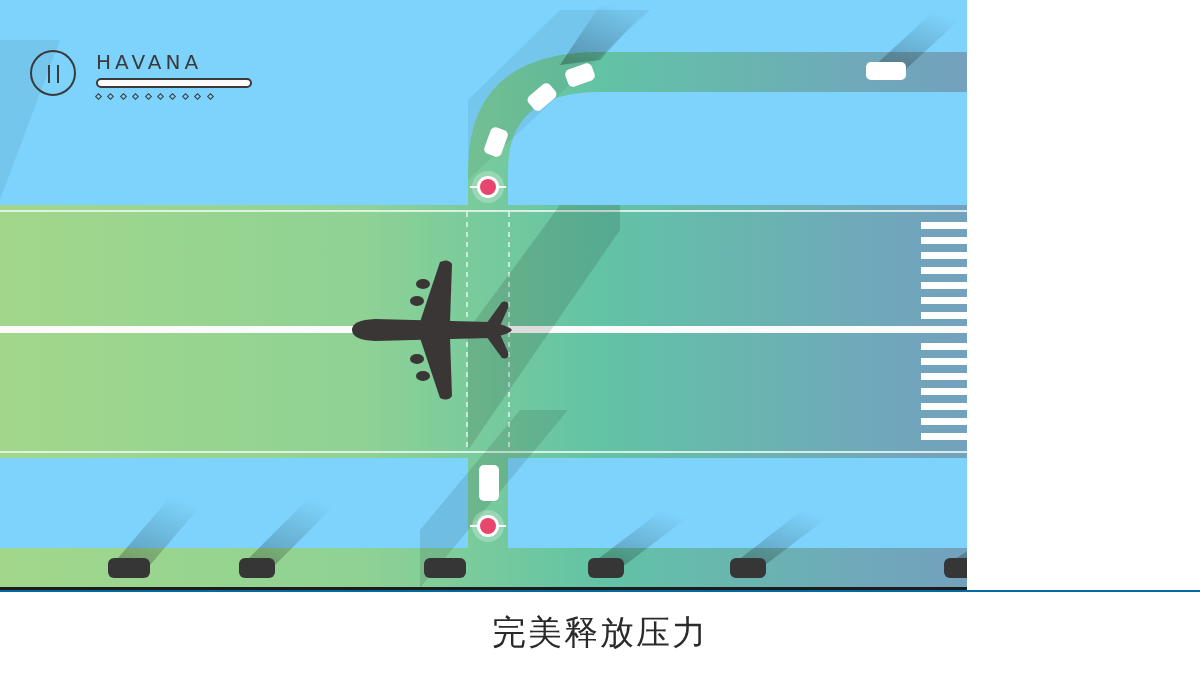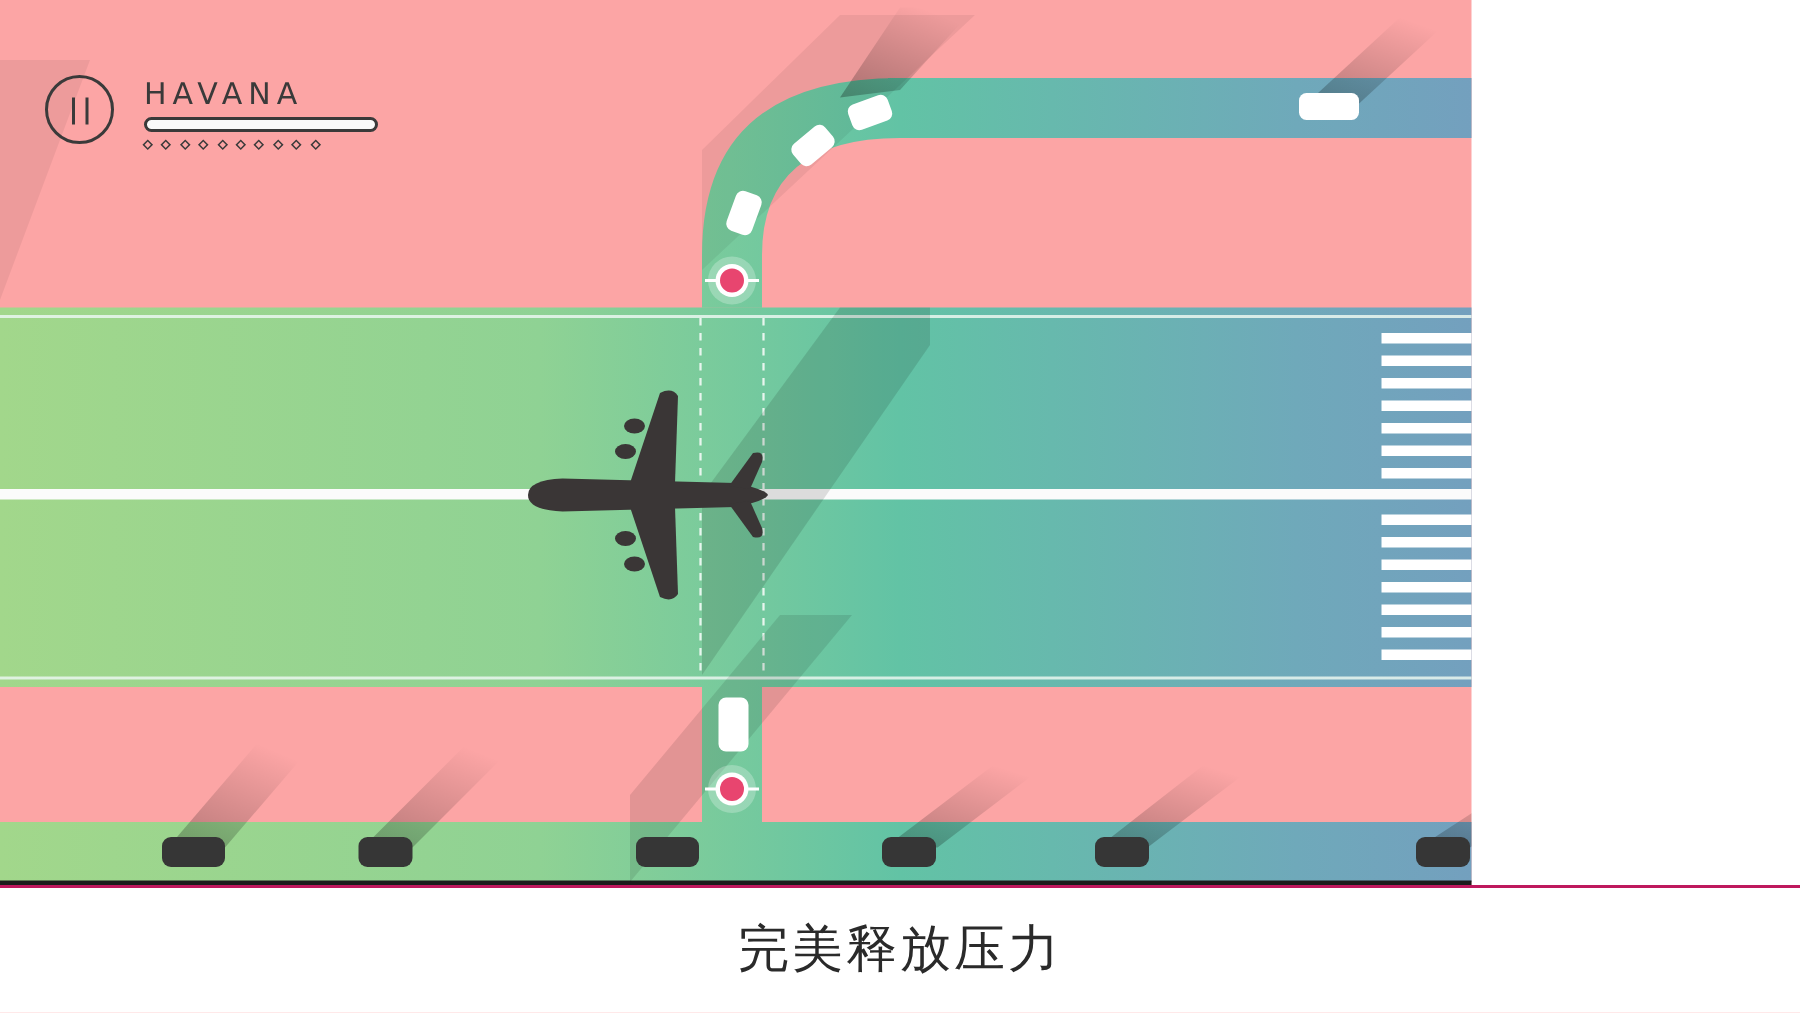--- a/index.html
+++ b/index.html
@@ -1,19 +1,19 @@
 <!DOCTYPE html>
 <html><head>
 <meta charset="utf-8">
 <style>
   html, body { margin: 0; padding: 0; }
   body { width: 1200px; height: 675px; overflow: hidden; background: #ffffff; font-family: "DejaVu Sans", sans-serif; }
-  #stage { position: relative; width: 967px; height: 590px; background: #fca5a5; overflow: hidden; padding-left: 14px; }
+  #stage { position: relative; width: 967px; height: 590px; background: #7dd3fc; overflow: hidden; }
   .layer { position: absolute; left: 0; top: 0; }
-  #caption { position: absolute; left: 0; top: 590px; width: 1200px; height: 85px; background: #fff; border-top: 2px solid #be185d; box-sizing: border-box; }
+  #caption { position: absolute; left: 0; top: 590px; width: 1200px; height: 85px; background: #fff; border-top: 2px solid #0369a1; box-sizing: border-box; }
   #caption-text { position: absolute; top: 18px; left: 0; width: 100%; text-align: center; font-size: 34px; color: #2a2a2a; letter-spacing: 2px; font-family: "DejaVu Sans", sans-serif; }
   #hud { position: absolute; left: 30px; top: 50px; width: 240px; height: 60px; }
   #pause-btn { position: absolute; left: 0; top: 0; width: 46px; height: 46px; border: 2px solid #3a3a3a; border-radius: 50%; box-sizing: border-box; cursor: pointer; }
   #pause-btn .bar { position: absolute; top: 13px; width: 2px; height: 18px; background: #3a3a3a; }
   #pause-btn .b1 { left: 16px; } #pause-btn .b2 { left: 25px; }
   #level-name { position: absolute; left: 66px; top: 0px; font-size: 20px; letter-spacing: 4px; color: #3a3a3a; font-family: "DejaVu Sans", sans-serif; }
   #progress-track { position: absolute; left: 66px; top: 28px; width: 156px; height: 10px; border: 2px solid #3a3a3a; border-radius: 6px; box-sizing: border-box; background: #fafafa; }
   #diamonds { position: absolute; left: 66px; top: 44px; display: flex; gap: 7.4px; }
   .diamond { width: 5px; height: 5px; border: 1.5px solid #3a3a3a; transform: rotate(45deg); box-sizing: border-box; }
 </style>

